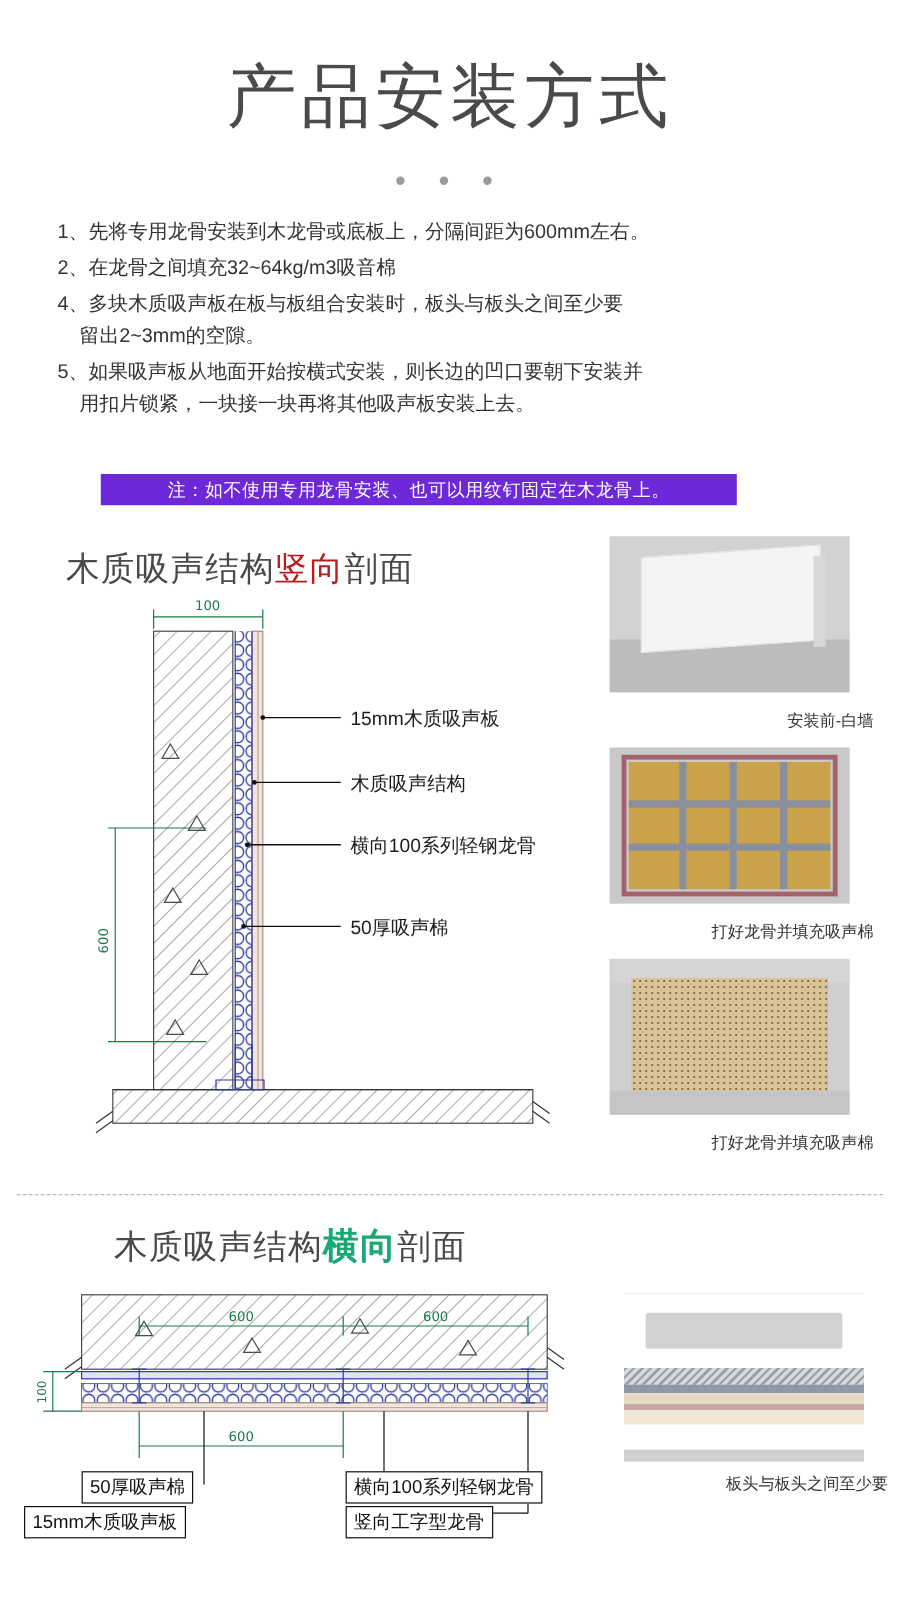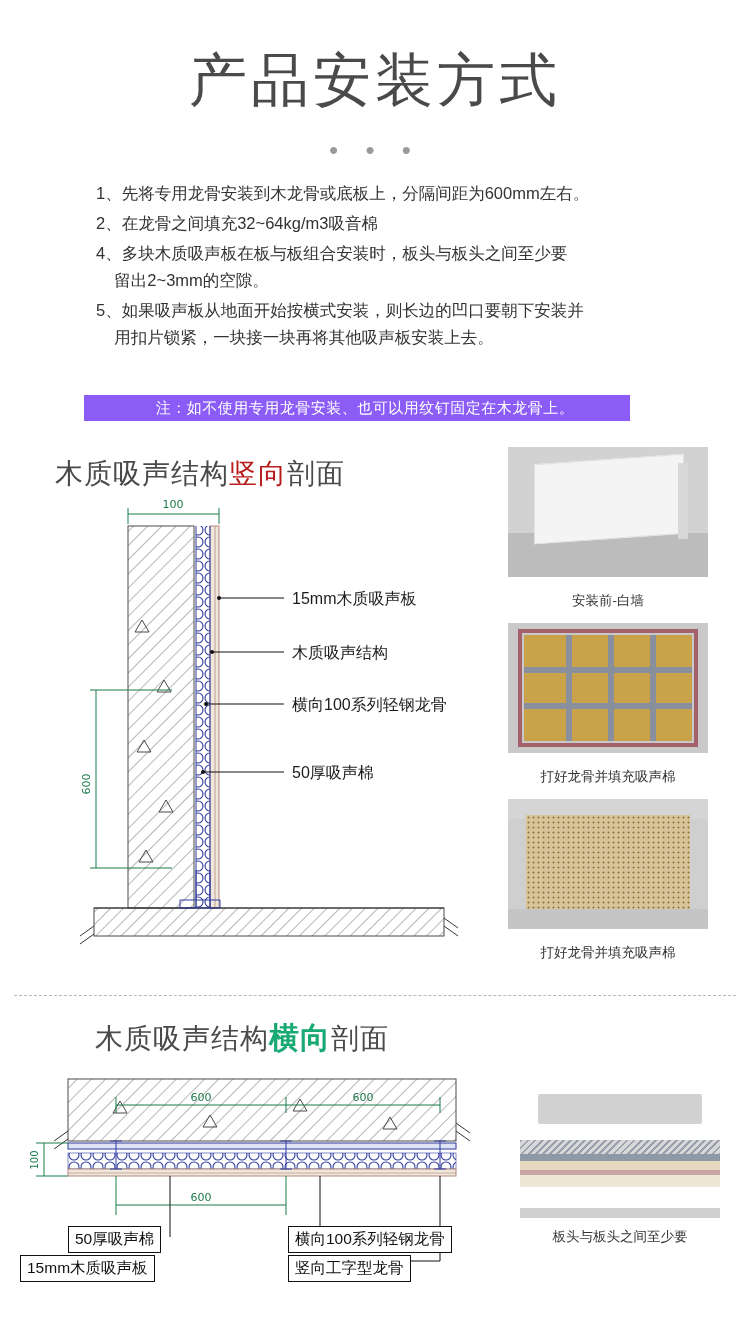--- a/index.html
+++ b/index.html
@@ -22,28 +22,27 @@
   .dots{
     position:absolute;left:0;top:140px;width:750px;text-align:center;
     font-size:26px;color:#9a9a9a;letter-spacing:10px;line-height:20px;
   }
 
   
   .steps{
     position:absolute;left:48px;top:180px;width:660px;
     font-size:16.5px;line-height:27px;color:#333;
   }
-  .step{display:block;margin-bottom:3px;white-space:pre-wrap;margin-left:48px;}
+  .step{display:block;margin-bottom:3px;white-space:pre-wrap;}
 
   .note{
     position:absolute;left:84px;top:395px;width:530px;height:26px;
-    background:#8b5cf6;color:#ffffff;font-size:15px;
+    background:#6d28d9;color:#ffffff;font-size:15px;
     display:flex;align-items:center;justify-content:center;
     letter-spacing:0.5px;
-    padding-left:16px;
   }
 
   
   .sec1-heading{
     position:absolute;left:55px;top:455px;
     font-size:28px;color:#4a4a4a;letter-spacing:1px;
     font-family:"DejaVu Sans",sans-serif;
   }
   .sec1-heading .hl{color:#b91c1c;font-weight:normal;font-size:28px;}
 
@@ -61,21 +60,21 @@
   .callout{
     position:absolute;font-size:16px;color:#1c1c1c;white-space:nowrap;
   }
 
   
   .photo{
     position:absolute;width:200px;height:130px;overflow:hidden;
     background:#cfcfcf;
   }
   .cap{
-    position:absolute;width:240px;text-align:center;font-size:13.5px;color:#333;
+    position:absolute;width:240px;text-align:right;font-size:13.5px;color:#333;
   }
 
   
   .p1-top{position:absolute;left:0;top:0;width:200px;height:86px;background:#d2d2d2;}
   .p1-bot{position:absolute;left:0;top:86px;width:200px;height:44px;background:#bcbcbc;}
   .p1-panel{
     position:absolute;left:26px;top:12px;width:148px;height:78px;
     background:#f4f4f4;border:1px solid #e2e2e2;
     transform:skewY(-4deg);
   }

